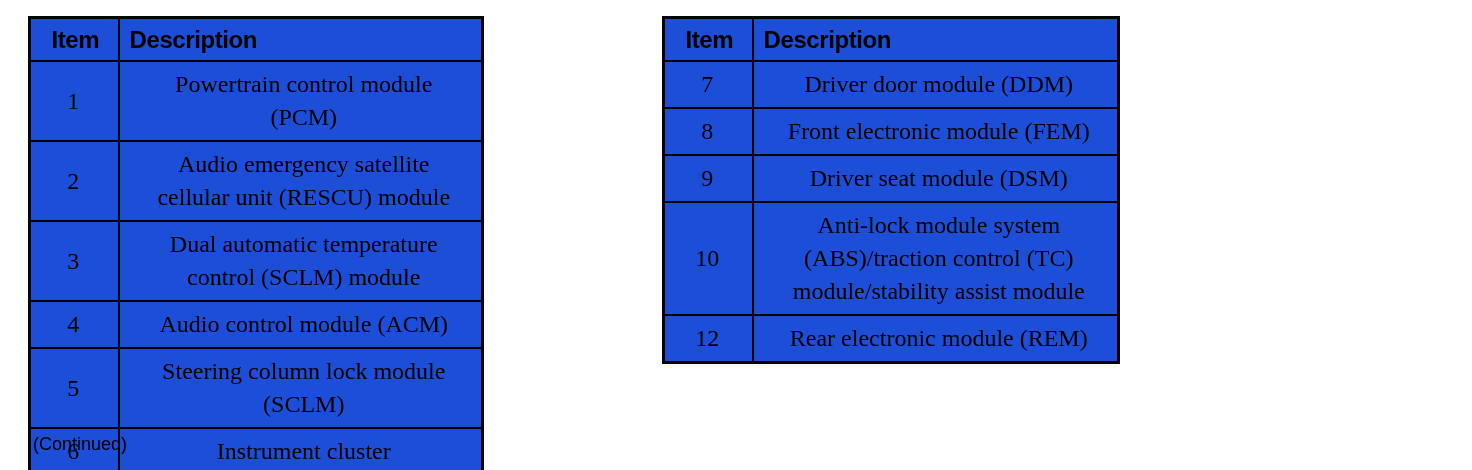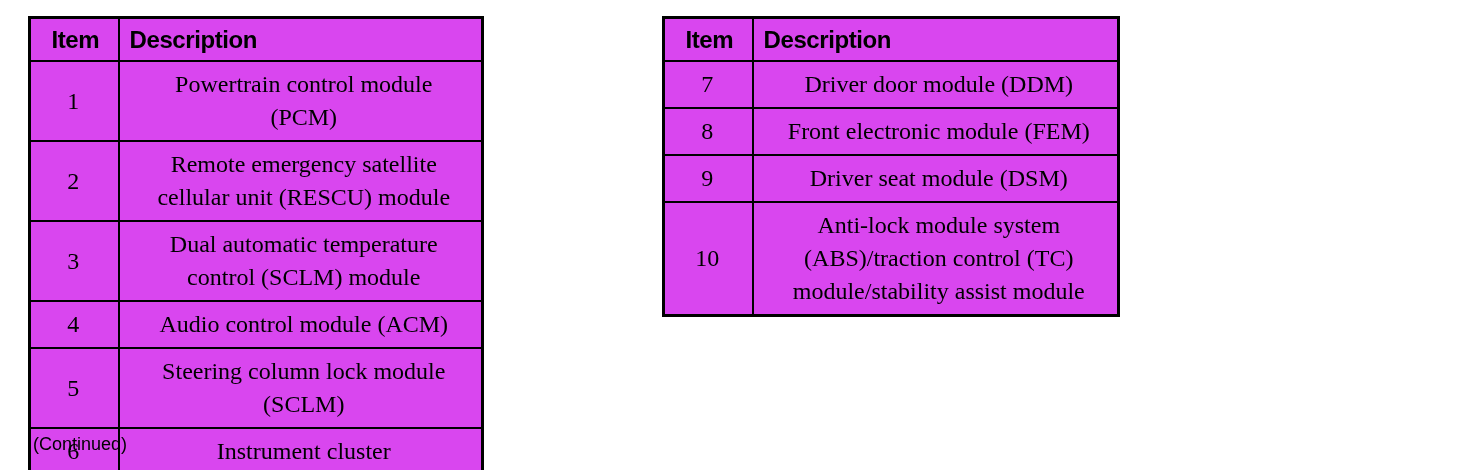--- a/index.html
+++ b/index.html
@@ -31,21 +31,21 @@
     border: 3px solid #000000;
   }
   #table-left  { left: 28px;  top: 16px; width: 456px; }
   #table-right { left: 662px; top: 16px; width: 458px; }
 
   .mod-table td,
   .mod-table th {
     border: 2px solid #000000;
     padding: 0;
     vertical-align: middle;
-    background: #d946ef;
+    background: #1d4ed8;
   }
 
   
   .col-item { width: 89px; }
   .col-desc { width: auto; }
 
   
   thead th {
     font-family: "Liberation Sans", sans-serif;
     font-weight: bold;
@@ -124,21 +124,21 @@
       <tr class="r-1">
         <td class="cell-item">1</td>
         <td class="cell-desc">
           <span class="line">Powertrain control module</span>
           <span class="line">(PCM)</span>
         </td>
       </tr>
       <tr class="r-2">
         <td class="cell-item">2</td>
         <td class="cell-desc">
-          <span class="line">Remote emergency satellite</span>
+          <span class="line">Audio emergency satellite</span>
           <span class="line">cellular unit (RESCU) module</span>
         </td>
       </tr>
       <tr class="r-3">
         <td class="cell-item">3</td>
         <td class="cell-desc">
           <span class="line">Dual automatic temperature</span>
           <span class="line">control (SCLM) module</span>
         </td>
       </tr>
@@ -197,16 +197,22 @@
         </td>
       </tr>
       <tr class="r-10">
         <td class="cell-item">10</td>
         <td class="cell-desc">
           <span class="line">Anti-lock module system</span>
           <span class="line">(ABS)/traction control (TC)</span>
           <span class="line">module/stability assist module</span>
         </td>
       </tr>
+      <tr class="r-12">
+        <td class="cell-item">12</td>
+        <td class="cell-desc">
+          <span class="line">Rear electronic module (REM)</span>
+        </td>
+      </tr>
     </tbody>
   </table>
 
 </div>
 
 </body></html>

